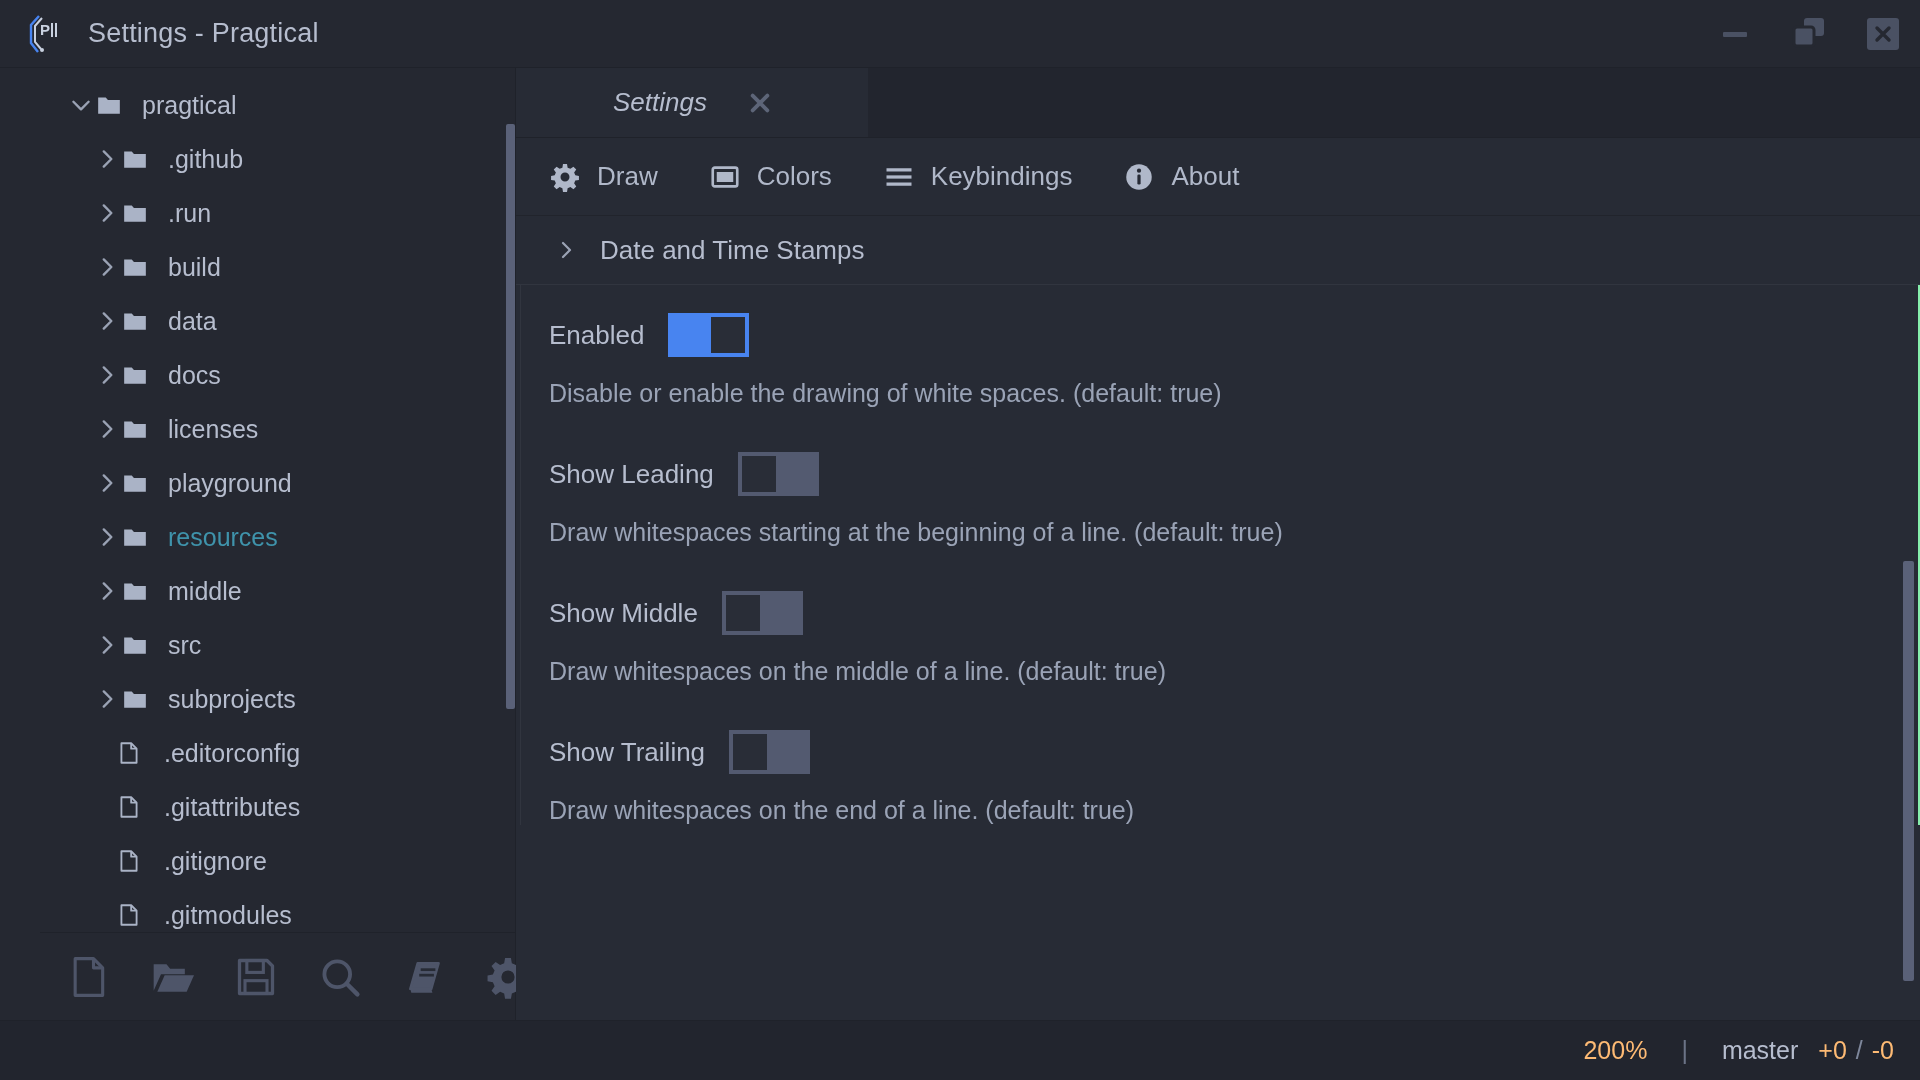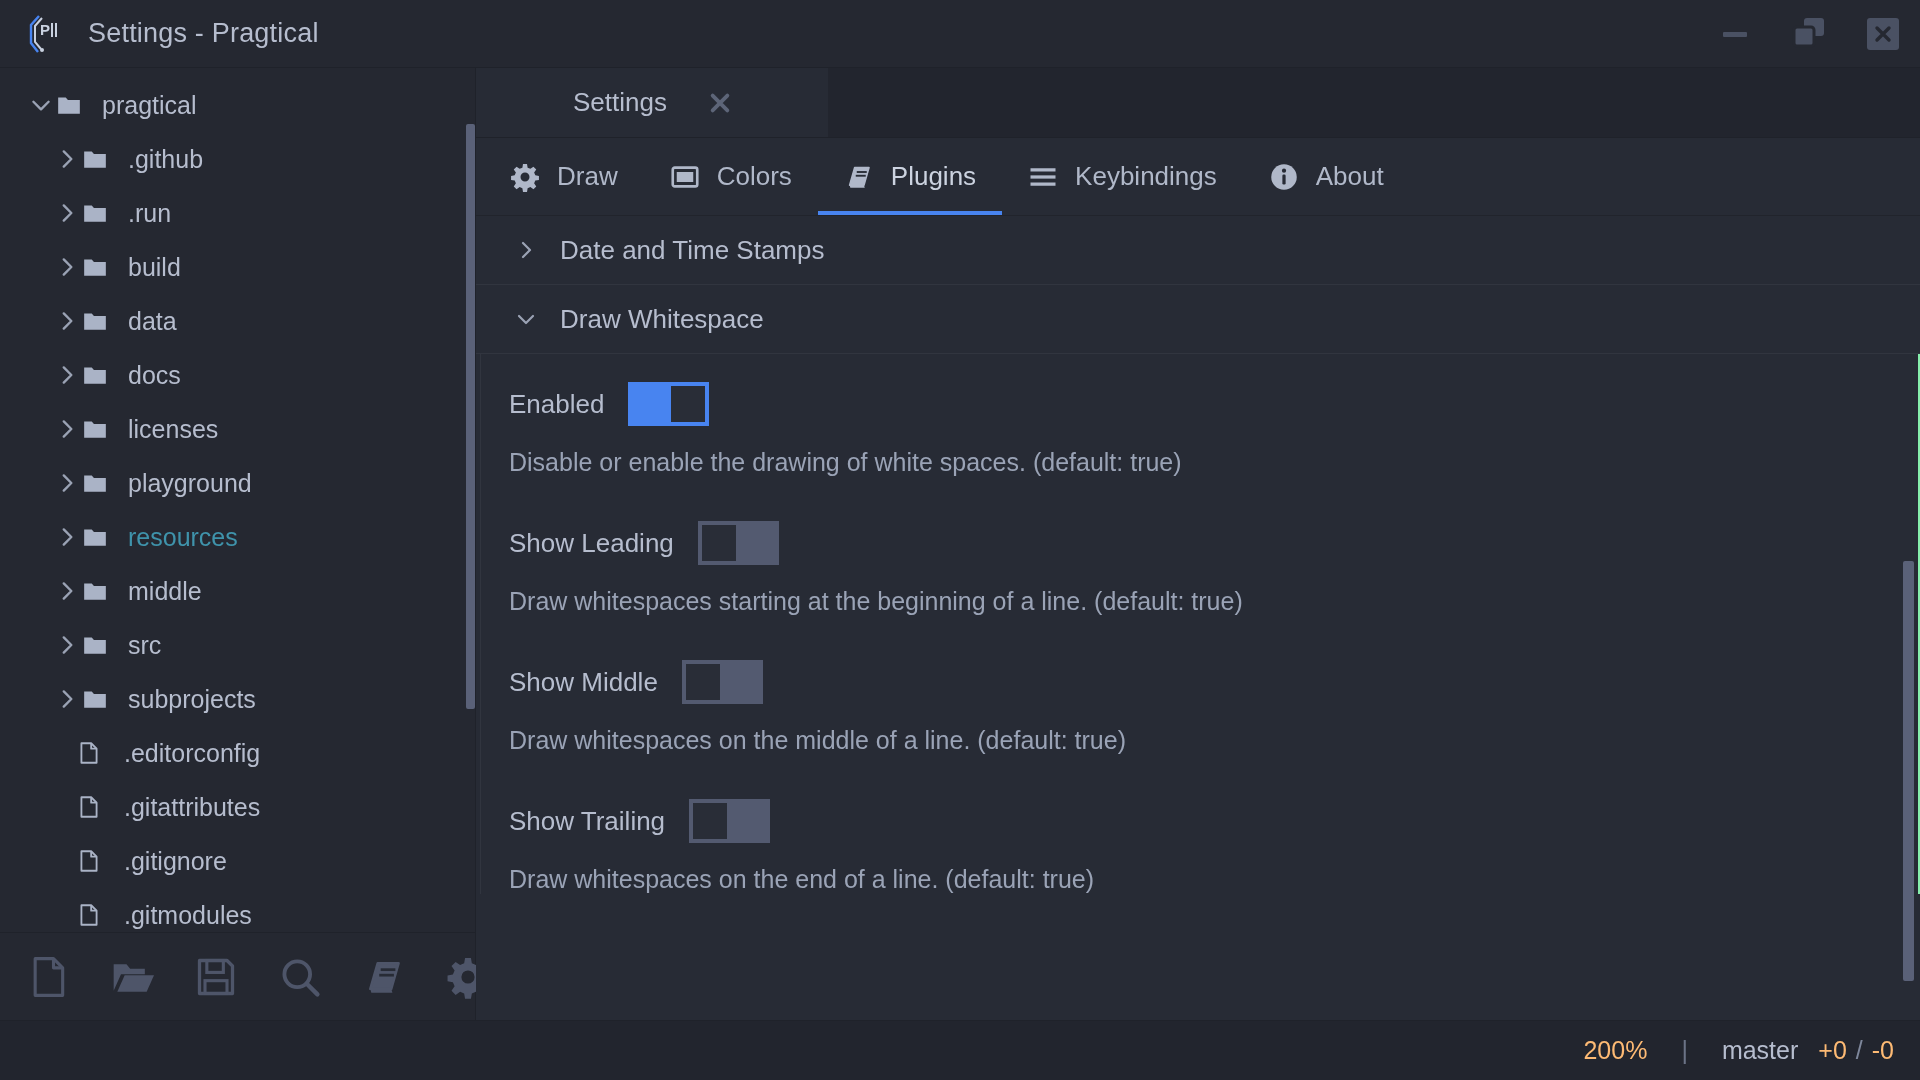--- a/index.html
+++ b/index.html
@@ -42,20 +42,21 @@
   }
 
   
   .body-row { flex: 1; display: flex; min-height: 0; position: relative; }
 
   
   .sidebar {
     width: 476px; min-width: 476px; background: #252831;
     display: flex; flex-direction: column; position: relative;
     border-right: 1px solid #1f222a;
+    margin-left: 40px;
   }
   .tree {
     flex: 1; overflow: hidden; padding-top: 10px; position: relative;
   }
   .tree-row {
     height: 54px; display: flex; align-items: center;
     white-space: nowrap; padding-right: 8px;
   }
   .chev {
     width: 26px; height: 26px; flex: none;
@@ -87,20 +88,21 @@
   
   .main {
     flex: 1; display: flex; flex-direction: column;
     background: #272b35; min-width: 0; position: relative;
   }
 
   .doc-tabbar {
     height: 70px; min-height: 70px; background: #22252e;
     display: flex; align-items: stretch;
     border-bottom: 1px solid #1f222a;
+    font-style: italic;
   }
   .doc-tab {
     width: 352px; background: #272b35;
     display: flex; align-items: center; justify-content: center;
     gap: 42px; position: relative;
   }
   .doc-tab-label { font-size: 26px; color: #b6bdce; }
   .tab-x { width: 22px; height: 22px; color: #5d6578; }
   .tab-x svg { display:block; width:100%; height:100%; }
 
@@ -464,31 +466,20 @@
           </div>
           <div class="sec-tab">
             <span class="sec-ico">
               <svg width="30" height="30" viewBox="0 0 24 24">
                 <rect x="2.2" y="4.5" width="19.6" height="15" rx="1.6" fill="none" stroke="currentColor" stroke-width="2.1"></rect>
                 <rect x="5.4" y="8" width="13.2" height="8" fill="currentColor"></rect>
               </svg>
             </span>
             <span class="sec-label">Colors</span>
           </div>
-          <div class="sec-tab active">
-            <span class="sec-ico">
-              <svg width="30" height="30" viewBox="0 0 24 24">
-                <path d="M4.5 18.5 L8.5 4.5 L20 4.5 L16 18.5 Z" fill="currentColor" stroke="currentColor" stroke-width="1.3" stroke-linejoin="round"></path>
-                <path d="M10.2 8 L18.2 8" stroke="#272b35" stroke-width="1.5"></path>
-                <path d="M9.4 11 L17.4 11" stroke="#272b35" stroke-width="1.5"></path>
-                <path d="M4.5 18.5 L16 18.5 L16.6 20.6 L5.1 20.6 Z" fill="currentColor"></path>
-              </svg>
-            </span>
-            <span class="sec-label">Plugins</span>
-          </div>
           <div class="sec-tab">
             <span class="sec-ico">
               <svg width="30" height="30" viewBox="0 0 24 24">
                 <rect x="2" y="5" width="20" height="2.6" fill="currentColor"></rect>
                 <rect x="2" y="10.7" width="20" height="2.6" fill="currentColor"></rect>
                 <rect x="2" y="16.4" width="20" height="2.6" fill="currentColor"></rect>
               </svg>
             </span>
             <span class="sec-label">Keybindings</span>
           </div>
@@ -506,28 +497,20 @@
 
       <div class="settings-scroll">
         <div id="groups-container">
             <div class="group-header">
               <span class="g-chev">
                 <svg width="24" height="24" viewBox="0 0 24 24">
                   <path d="M9 5 L16 12 L9 19" fill="none" stroke="currentColor" stroke-width="2.2" stroke-linecap="round" stroke-linejoin="round"></path>
                 </svg>
               </span>
               <span class="g-label">Date and Time Stamps</span>
-            </div>
-            <div class="group-header">
-              <span class="g-chev">
-                <svg width="24" height="24" viewBox="0 0 24 24">
-                  <path d="M5 9 L12 16 L19 9" fill="none" stroke="currentColor" stroke-width="2.2" stroke-linecap="round" stroke-linejoin="round"></path>
-                </svg>
-              </span>
-              <span class="g-label">Draw Whitespace</span>
             </div>
             <div class="group-panel">
               <div class="opt-row">
                 <span class="opt-label">Enabled</span>
                 <div class="toggle on">
                   <div class="knob"></div>
                 </div>
               </div>
               <div class="opt-desc">Disable or enable the drawing of white spaces. (default: true)</div>
               <div class="opt-row">

